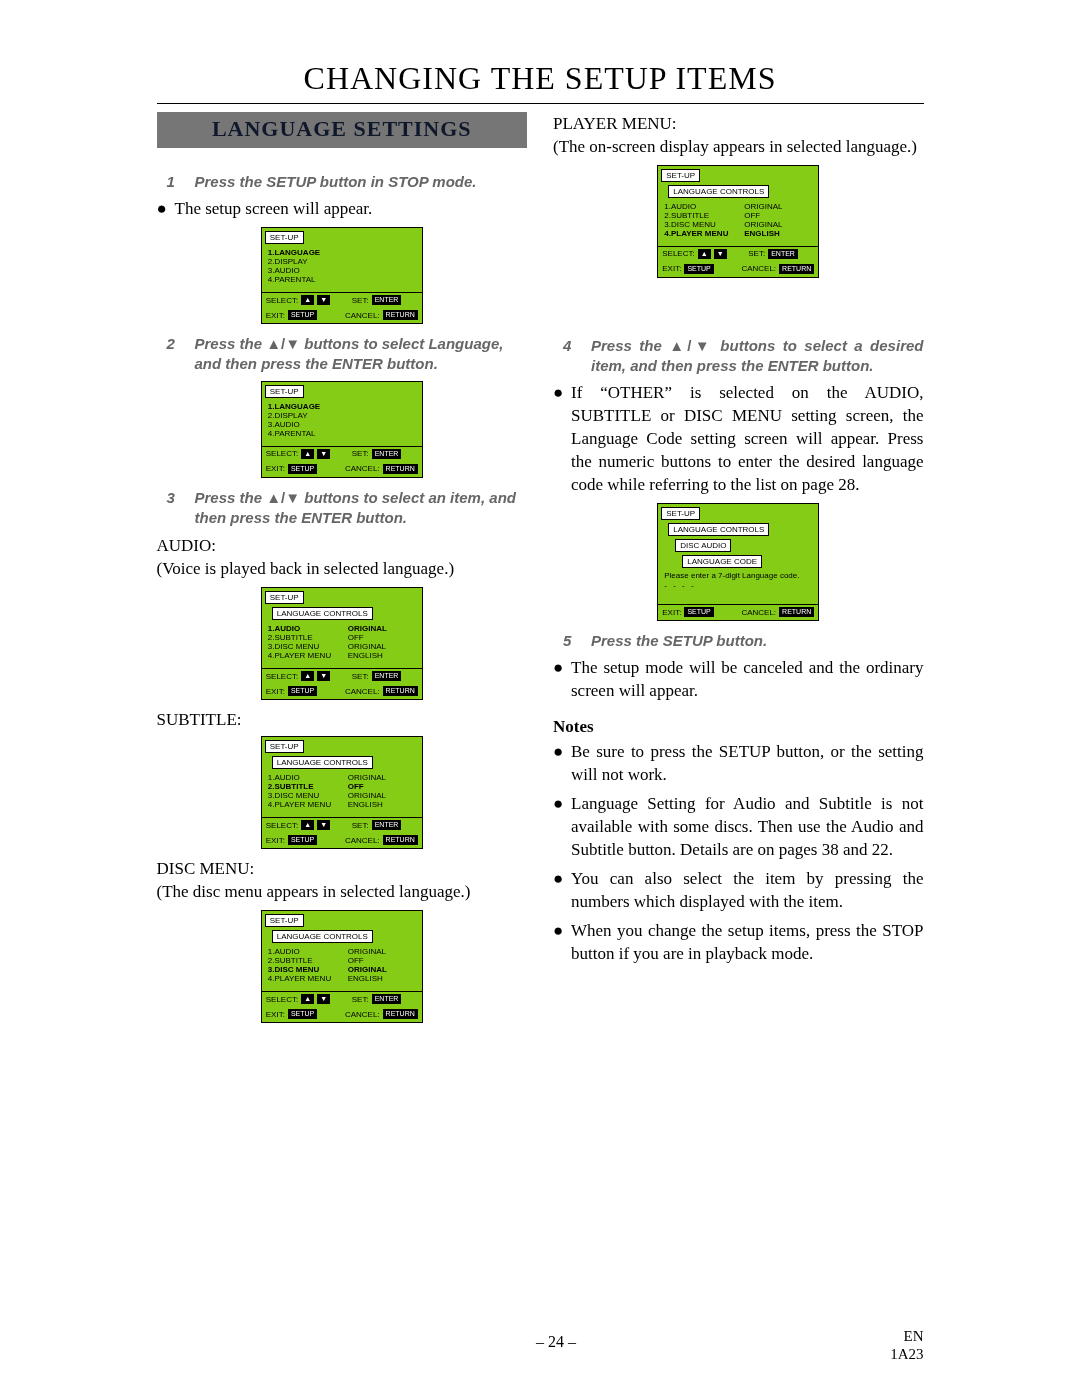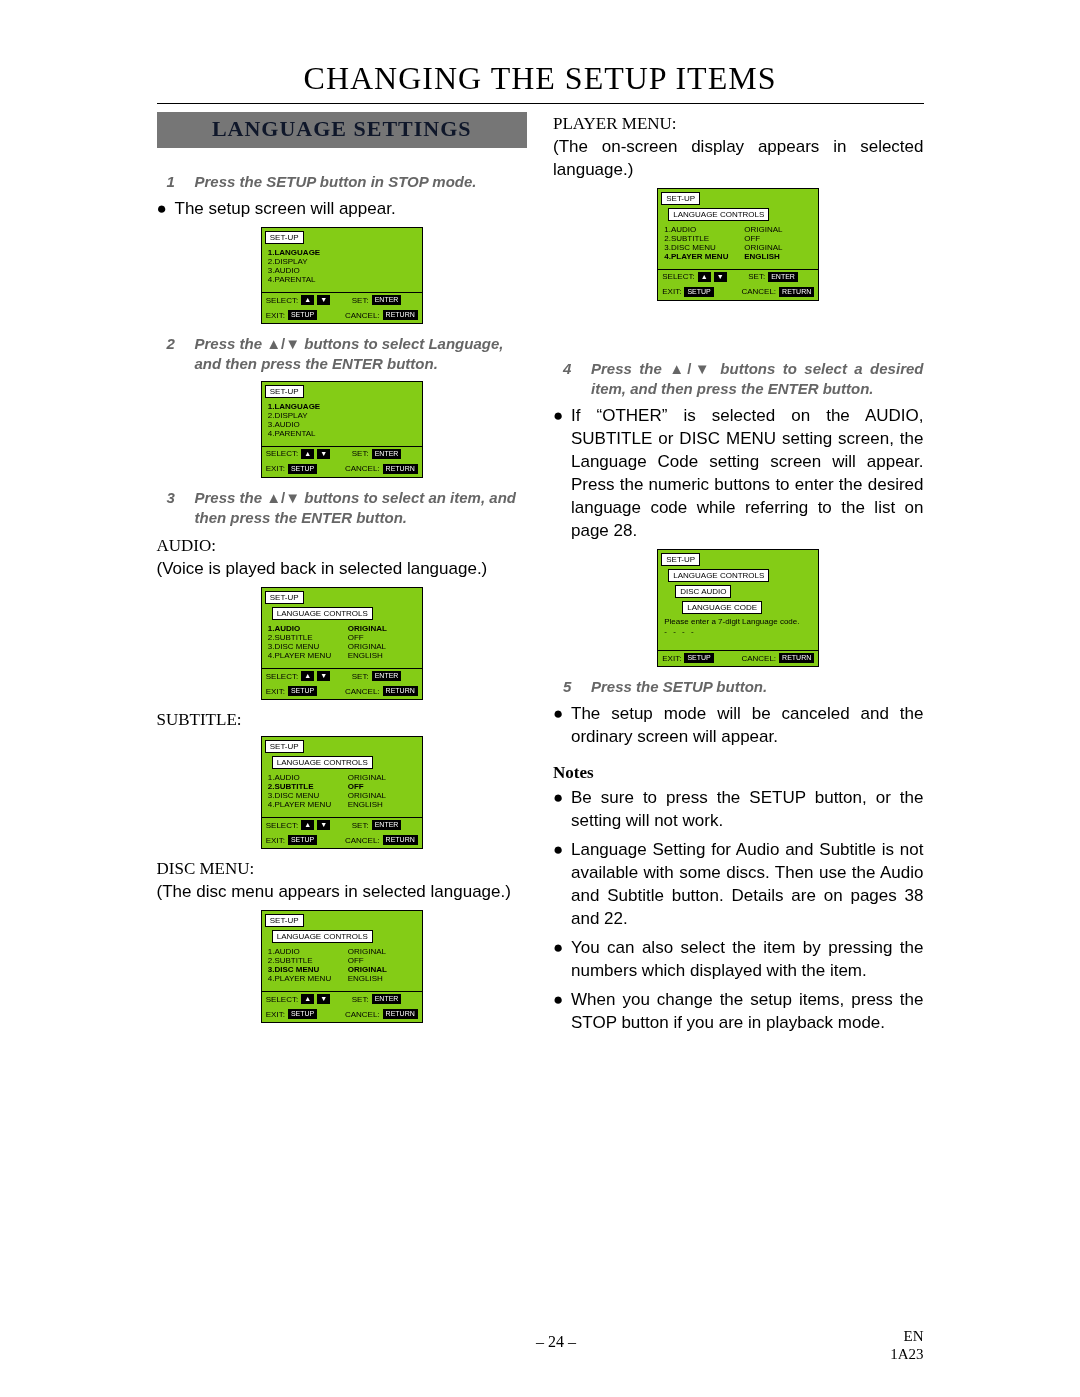--- a/index.html
+++ b/index.html
@@ -58,21 +58,21 @@
     font-style: italic;
     line-height: 1.35;
   }
   .step .num {
     font-style: italic;
     width: 14px;
     flex: none;
   }
   .step .text { flex: 1; }
   .body-text {
-    font-family: Liberation Sans, sans-serif;
+    font-family: Liberation Serif, serif;
     font-size: 17px;
     line-height: 1.35;
     margin: 2px 0 6px 0;
     text-align: justify;
   }
   .bullet {
     display: flex;
     gap: 6px;
   }
   .bullet .dot { width: 12px; flex:none; }

